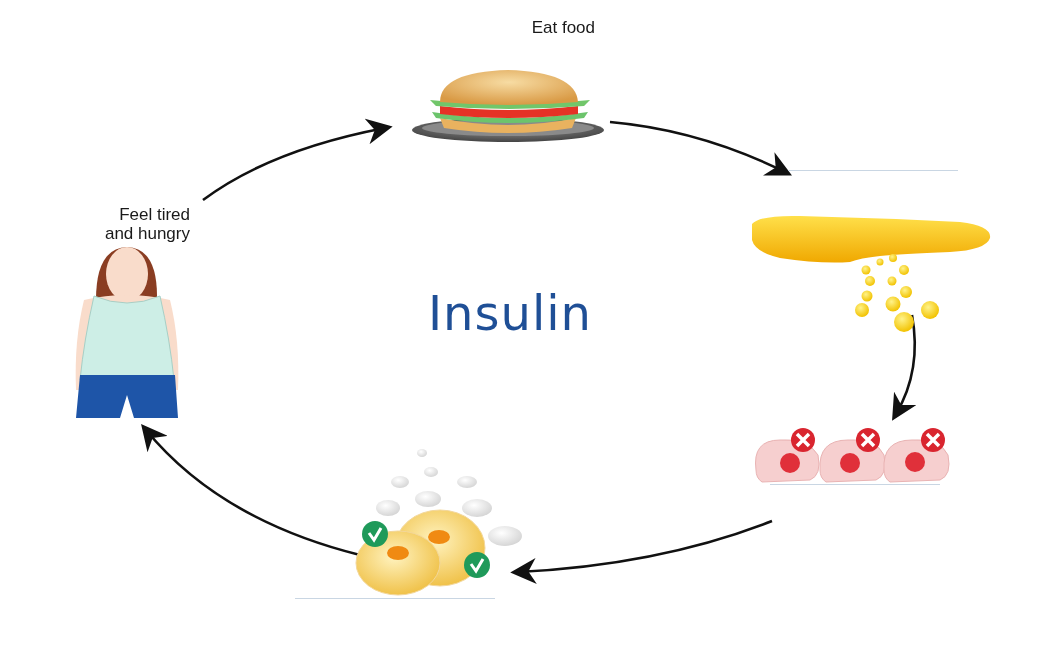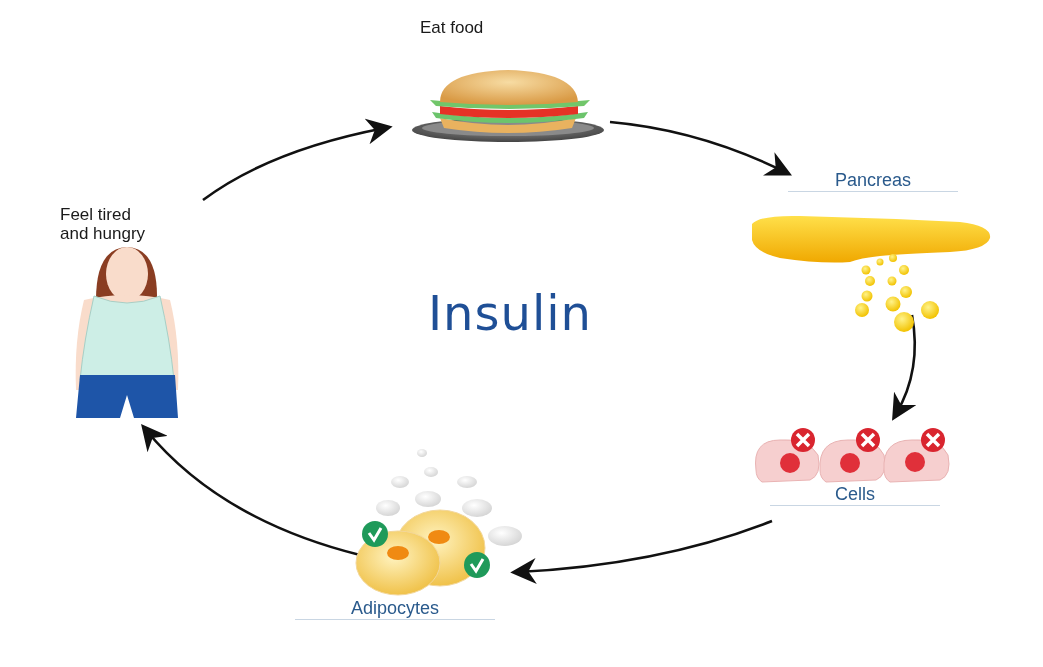--- a/index.html
+++ b/index.html
@@ -1,18 +1,18 @@
 <!DOCTYPE html>
 <html><head>
   <meta charset="utf-8">
   <style>
     html, body { margin:0; padding:0; background:#ffffff; }
     body { width:1043px; height:667px; position:relative; overflow:hidden; font-family:"Liberation Sans", sans-serif; }
     .abs { position:absolute; }
-    .label-dark { color:#1a1a1a; font-size:17px; text-align:left; line-height:19px; }
+    .label-dark { color:#1a1a1a; font-size:17px; text-align:right; line-height:19px; }
     .label-blue { color:#2a5a8c; font-size:18px; text-align:center; }
     .rule { border-top:1px solid #c9d6e3; }
     .center-title { color:#1f4f96; font-family:"DejaVu Sans", sans-serif; font-size:48px; line-height:46px; text-align:center; letter-spacing:1px; }
     svg { position:absolute; left:0; top:0; }
   </style>
 </head>
 <body>
 
 <svg width="1043" height="667" viewBox="0 0 1043 667">
   <defs>
@@ -127,31 +127,28 @@
     <rect x="120" y="294" width="14" height="10" fill="#f9dccb"></rect>
     <path d="M84,300 Q127,290 170,300 Q180,340 178,390 L76,390 Q74,340 84,300 Z" fill="#f9dccb"></path>
     <path d="M94,296 Q127,310 160,296 Q170,340 174,380 L80,380 Q84,340 94,296 Z" fill="#cdeee6" stroke="#a7cfc6"></path>
     <path d="M80,375 L175,375 L178,418 L134,418 L127,395 L120,418 L76,418 Z" fill="#1e55a8"></path>
   </g>
 </svg>
 
 <div class="abs label-dark" style="left:420px; top:18px; width:175px; font-size:17px;">Eat food</div>
 
 <div class="abs" style="left:788px; top:170px; width:170px;">
-  <div class="label-blue">Pancreas</div>
   <div class="rule"></div>
 </div>
 
 <div class="abs" style="left:770px; top:484px; width:170px;">
-  <div class="label-blue">Cells</div>
   <div class="rule"></div>
 </div>
 
 <div class="abs" style="left:295px; top:598px; width:200px;">
-  <div class="label-blue">Adipocytes</div>
   <div class="rule"></div>
 </div>
 
 <div class="abs" style="left:60px; top:205px; width:130px;">
   <div class="label-dark">Feel tired</div>
   <div class="label-dark">and hungry</div>
 </div>
 
 <div class="abs" style="left:340px; top:290px; width:340px;">
   <div class="center-title">Insulin</div>

